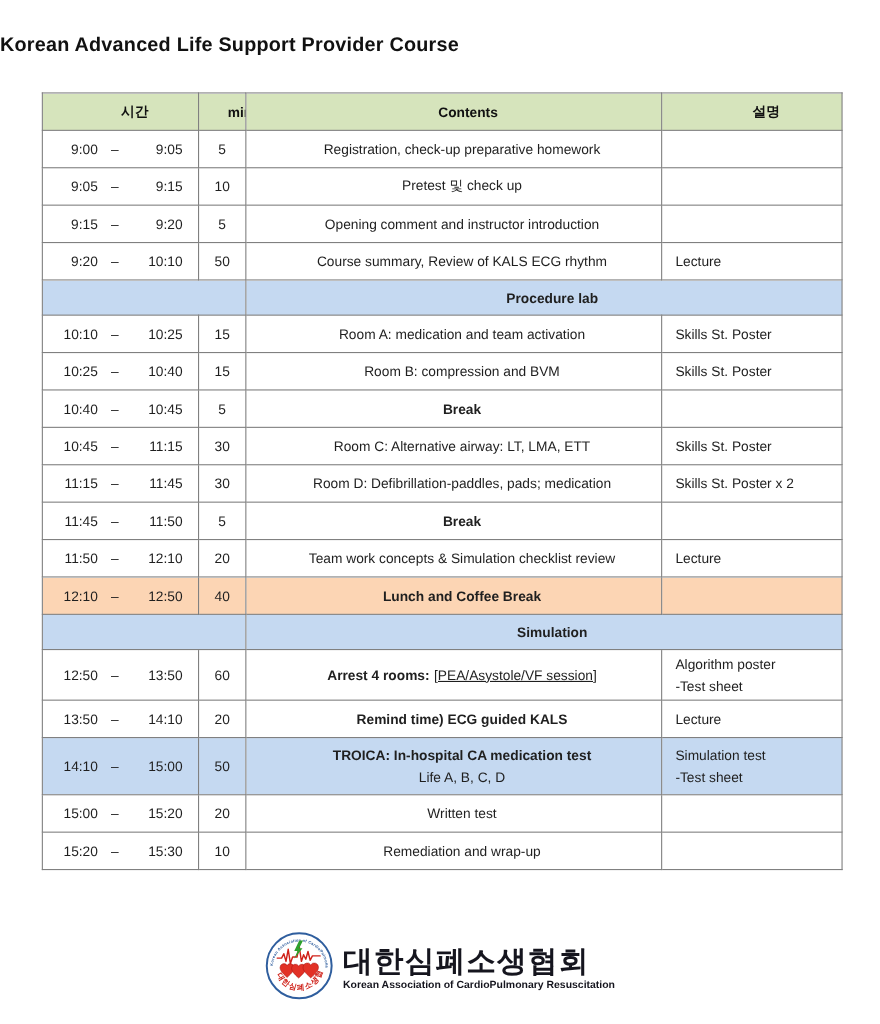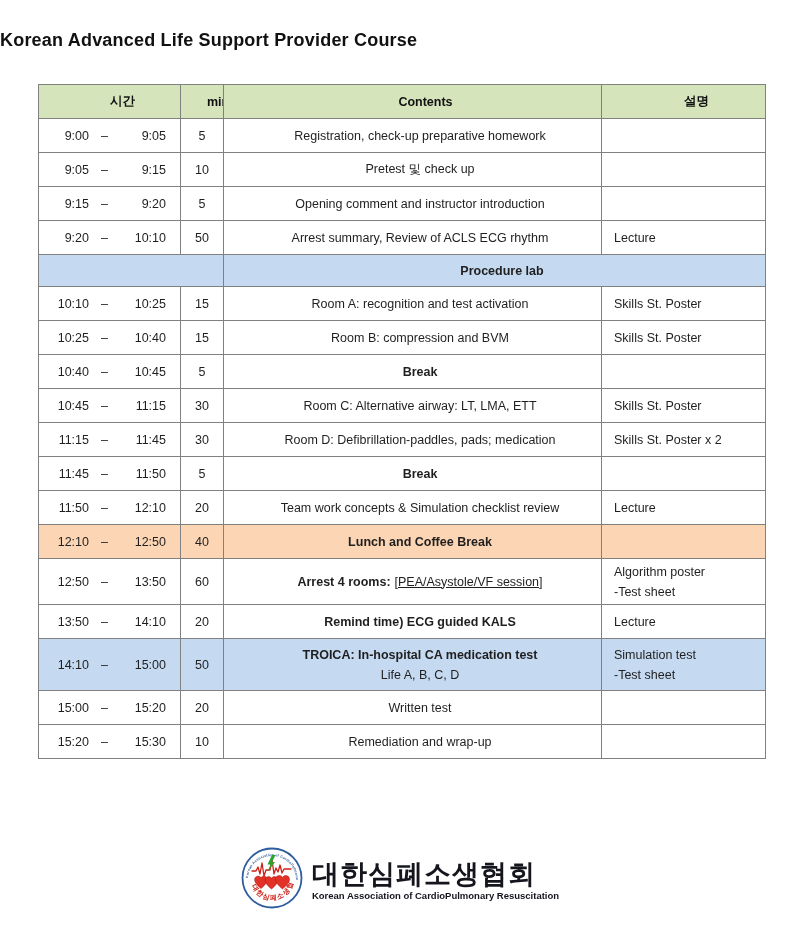--- a/index.html
+++ b/index.html
@@ -95,39 +95,39 @@
       </tr>
       <tr>
         <td>
           <div class="time-flex">
             <span class="t-start">9:20</span>
             <span class="t-dash">–</span>
             <span class="t-end">10:10</span>
           </div>
         </td>
         <td class="min-cell">50</td>
-        <td class="contents-cell"><span>Arrest summary, Review of ACLS ECG rhythm</span></td>
+        <td class="contents-cell"><span>Course summary, Review of KALS ECG rhythm</span></td>
         <td class="desc-cell">
           <div class="cell-line">Lecture</div>
         </td>
       </tr>
       <tr class="bg-blue h35">
         <td colspan="2"></td>
         <td colspan="2" class="contents-cell"><span class="b">Procedure lab</span></td>
       </tr>
       <tr>
         <td>
           <div class="time-flex">
             <span class="t-start">10:10</span>
             <span class="t-dash">–</span>
             <span class="t-end">10:25</span>
           </div>
         </td>
         <td class="min-cell">15</td>
-        <td class="contents-cell"><span>Room A: recognition and test activation</span></td>
+        <td class="contents-cell"><span>Room A: medication and team activation</span></td>
         <td class="desc-cell">
           <div class="cell-line">Skills St. Poster</div>
         </td>
       </tr>
       <tr>
         <td>
           <div class="time-flex">
             <span class="t-start">10:25</span>
             <span class="t-dash">–</span>
             <span class="t-end">10:40</span>
@@ -209,20 +209,24 @@
         <td>
           <div class="time-flex">
             <span class="t-start">12:10</span>
             <span class="t-dash">–</span>
             <span class="t-end">12:50</span>
           </div>
         </td>
         <td class="min-cell">40</td>
         <td class="contents-cell"><span class="b">Lunch and Coffee Break</span></td>
         <td class="desc-cell"></td>
+      </tr>
+      <tr class="bg-blue h35">
+        <td colspan="2"></td>
+        <td colspan="2" class="contents-cell"><span class="b">Simulation</span></td>
       </tr>
       <tr class="h46">
         <td>
           <div class="time-flex">
             <span class="t-start">12:50</span>
             <span class="t-dash">–</span>
             <span class="t-end">13:50</span>
           </div>
         </td>
         <td class="min-cell">60</td>

